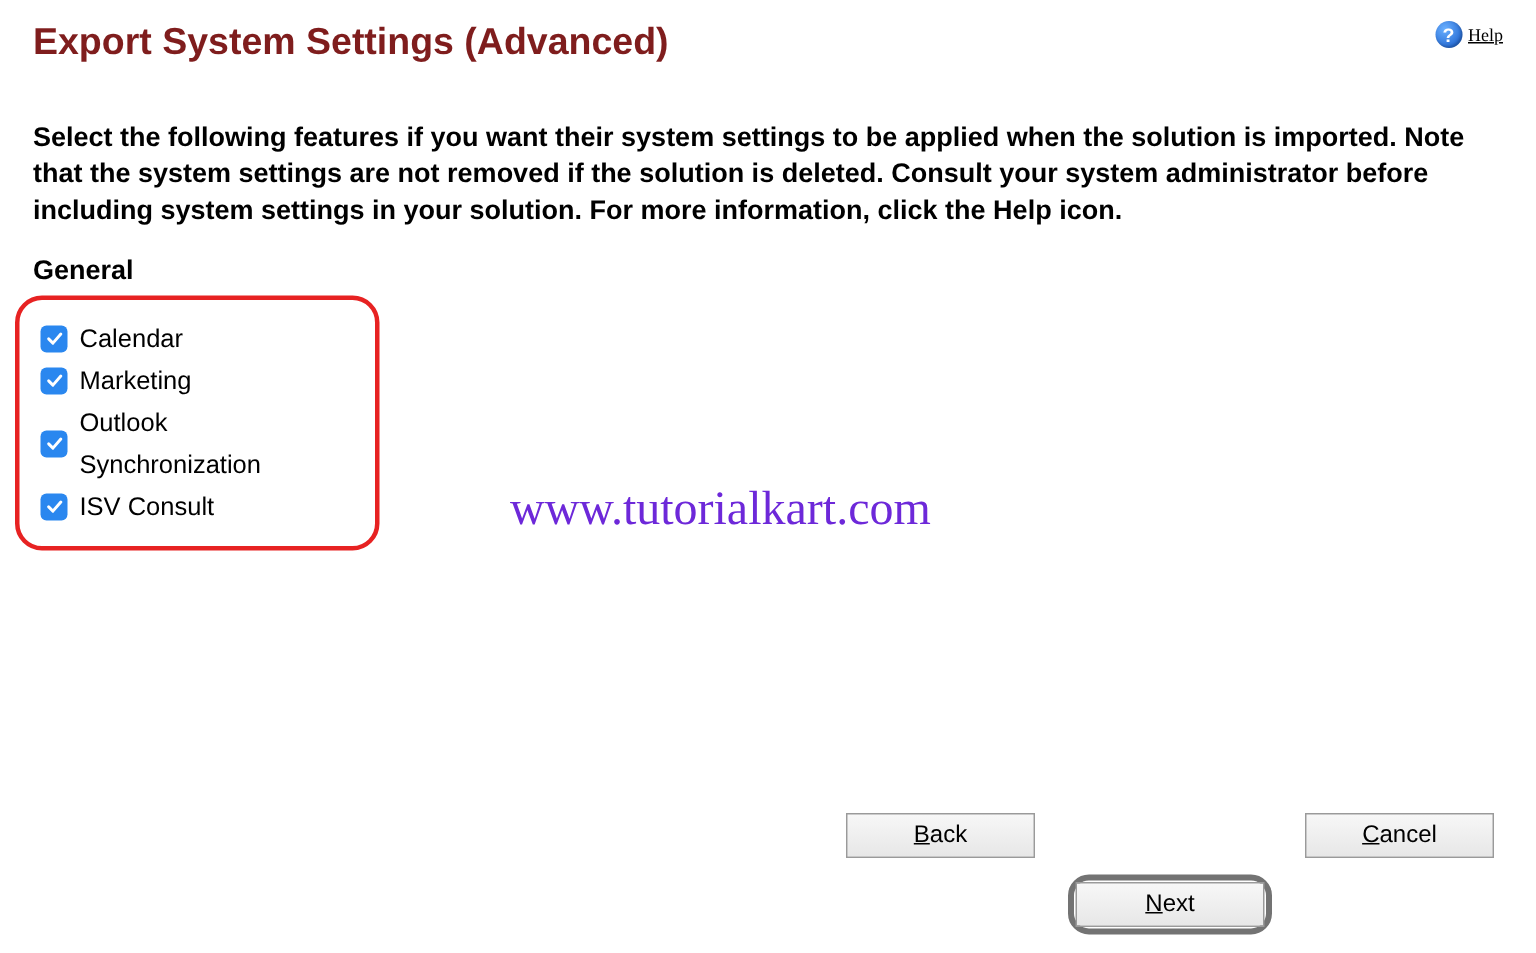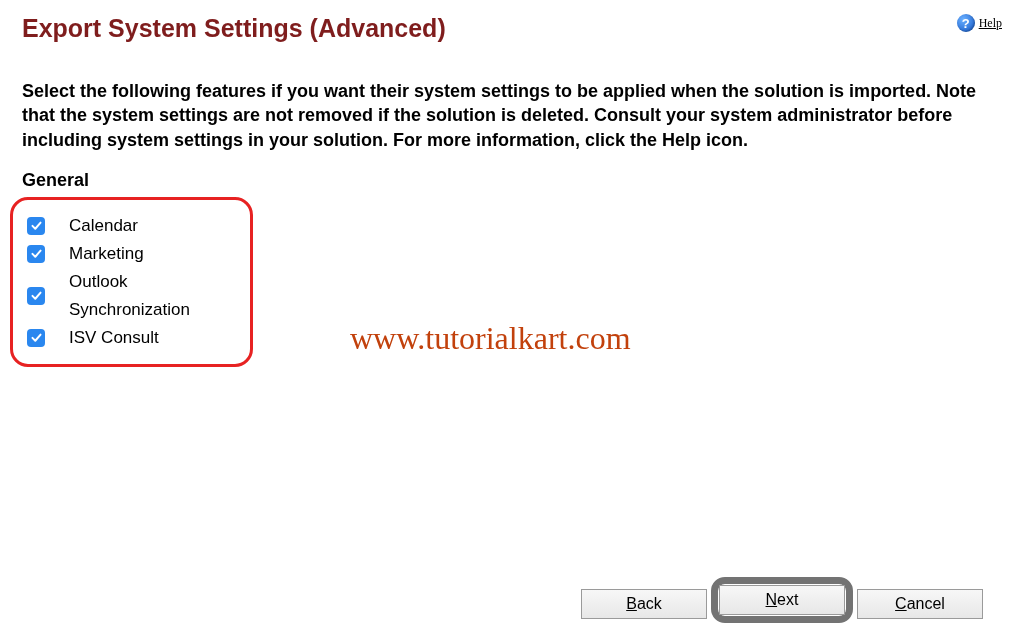--- a/index.html
+++ b/index.html
@@ -62,21 +62,21 @@
     .settings-box {
       margin: 6px 0 0 10px;
       width: 243px;
       border: 3px solid #e72222;
       border-radius: 18px;
       padding: 12px 14px 12px 14px;
     }
     .settings-item {
       display: flex;
       align-items: center;
-      gap: 24px;
+      gap: 8px;
       font-size: 17px;
       line-height: 28px;
       color: #000;
     }
     .checkbox {
       width: 18px;
       height: 18px;
       border-radius: 4px;
       background: #2a87ef;
       display: flex;
@@ -84,52 +84,54 @@
       justify-content: center;
       flex-shrink: 0;
       cursor: pointer;
     }
     .checkbox svg {
       width: 13px;
       height: 13px;
     }
     .watermark {
       position: absolute;
-      left: 350px;
+      left: 340px;
       top: 320px;
-      color: #c2410c;
+      color: #6d28d9;
       font-family: Georgia, 'Times New Roman', serif;
       font-size: 32px;
     }
     .button-bar {
       position: absolute;
       bottom: 12px;
-      right: 37px;
-      display: flex;
-      align-items: flex-end;
+      right: 24px;
+      display: flex;
+      gap: 18px;
+      align-items: flex-start;
     }
     .btn {
       width: 126px;
       height: 30px;
       background: linear-gradient(#f7f7f7, #e7e7e7);
       border: 1px solid #9a9a9a;
       font-size: 16px;
       color: #000;
       cursor: pointer;
       display: flex;
       align-items: center;
       justify-content: center;
     }
     .btn-wrap {
       border-radius: 14px;
       padding: 4px;
     }
     .btn-wrap.highlight {
-      border: 7px solid #737373;
+      border: 4px solid #737373;
       padding: 1px;
+      margin-top: 45px;
     }
     .btn .ul { text-decoration: underline; }
   </style>
 </head>
 <body>
 
 <div class="header">
   <div class="page-title">Export System Settings (Advanced)</div>
   <div class="help-link">
     <span class="help-icon">?</span>

